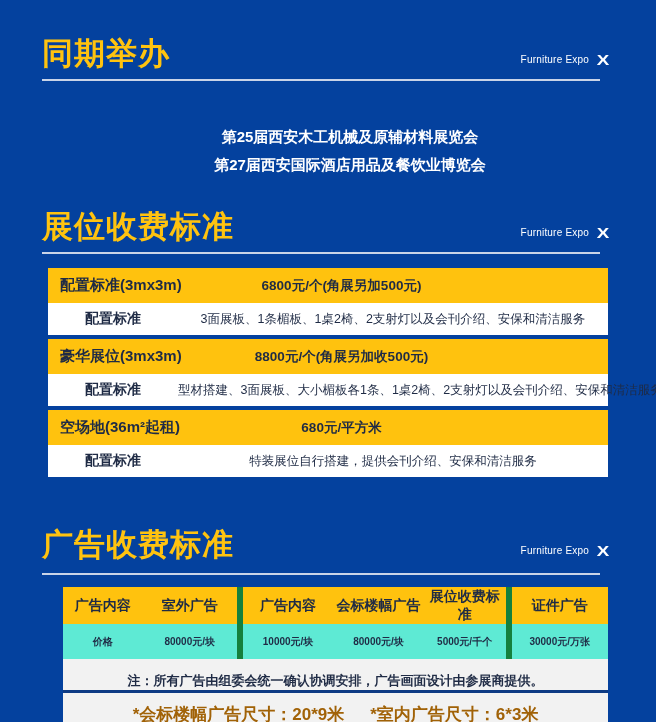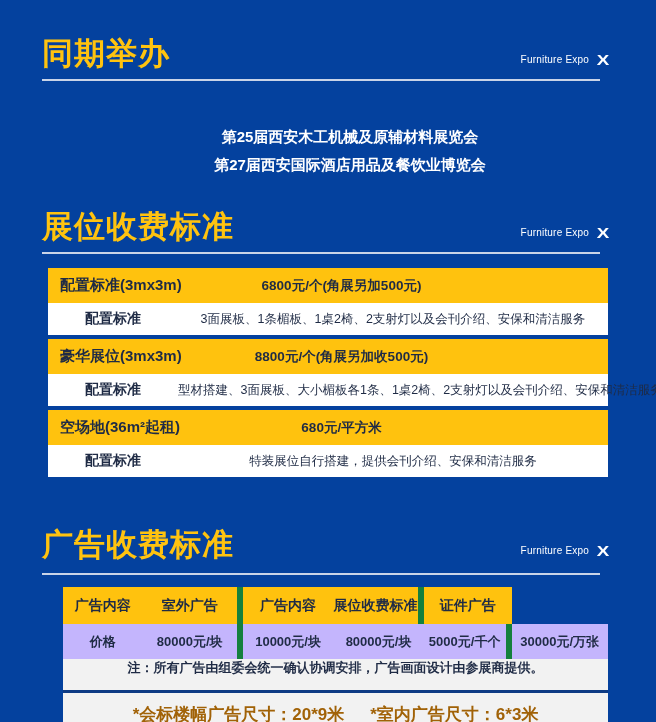--- a/index.html
+++ b/index.html
@@ -87,27 +87,27 @@
   }
   .acell{
     display:flex;align-items:center;justify-content:center;
     text-align:center;color:#1f2b45;
   }
   .ahead .acell{
     height:37px;background:#ffc20e;
     font-size:14px;font-weight:700;
   }
   .aprice .acell{
-    height:35px;background:#c4b5fd;
-    font-size:13px;font-weight:700;
+    height:35px;background:#5eead4;
+    font-size:10px;font-weight:700;
   }
   .sep{border-right:6px solid #15803d;}
   .anote{
     height:31px;background:#f2f2f2;
-    display:flex;align-items:flex-start;justify-content:center;
+    display:flex;align-items:flex-end;justify-content:center;
     font-size:13px;font-weight:600;color:#1f2b45;
   }
   .adivider{height:3px;background:#0e3b84;}
   .asizes{
     height:42px;background:#f2f2f2;
     display:flex;align-items:center;justify-content:center;gap:26px;
     font-size:17px;font-weight:600;color:#a16207;white-space:nowrap;
   }
 
   .sec2 .sec-head{margin-top:26px;}
@@ -188,20 +188,21 @@
         <span class="brand-x">X</span>
       </div>
     </div>
     <div class="rule"></div>
 
     <div class="atable">
       <div class="arow ahead">
         <div class="acell">广告内容</div>
         <div class="acell sep">室外广告</div>
         <div class="acell">广告内容</div>
+        <div class="acell">会标楼幅广告</div>
         <div class="acell sep">展位收费标准</div>
         <div class="acell">证件广告</div>
       </div>
       <div class="arow aprice">
         <div class="acell">价格</div>
         <div class="acell sep">80000元/块</div>
         <div class="acell">10000元/块</div>
         <div class="acell">80000元/块</div>
         <div class="acell sep">5000元/千个</div>
         <div class="acell">30000元/万张</div>

